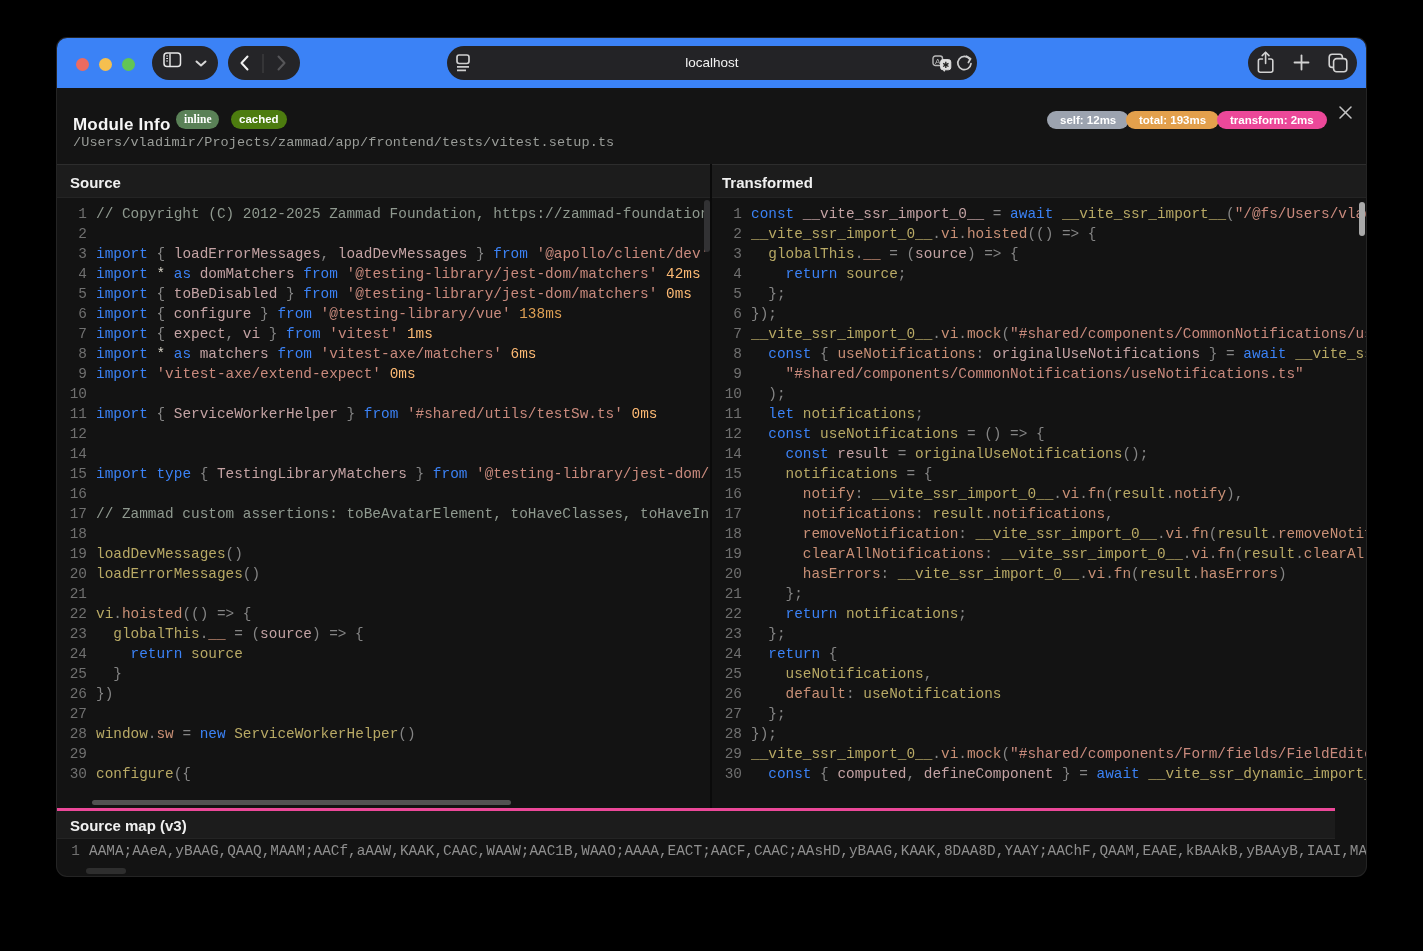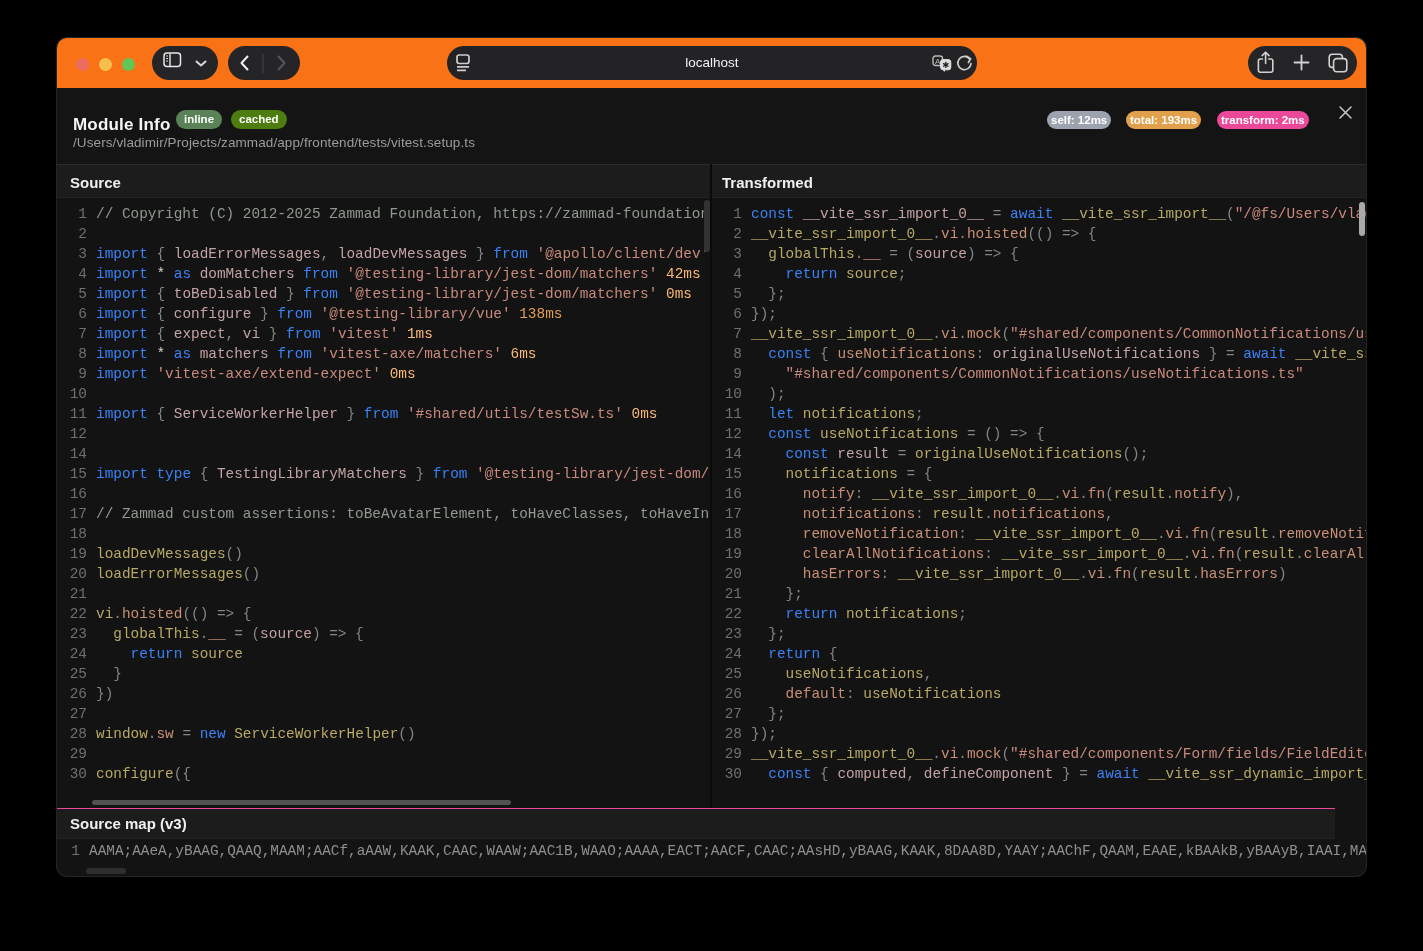--- a/index.html
+++ b/index.html
@@ -4,52 +4,52 @@
 <style>
   * { margin:0; padding:0; box-sizing:border-box; }
   html,body { width:1423px; height:951px; background:#000; overflow:hidden; }
   body { font-family:"Liberation Sans", sans-serif; }
   #win {
     position:absolute; left:57px; top:38px; width:1309px; height:838px;
     background:#131313; border-radius:10px; overflow:hidden;
     box-shadow: 0 0 0 1px rgba(255,255,255,0.14);
   }
   
-  #toolbar { position:absolute; left:0; top:0; width:1309px; height:50px; background:#f97316; }
+  #toolbar { position:absolute; left:0; top:0; width:1309px; height:50px; background:#3b82f6; }
   .tl { position:absolute; top:19.5px; width:13px; height:13px; border-radius:50%; }
   .pill { position:absolute; top:8px; height:34px; background:#252528; border-radius:17px; }
   #urlbar { position:absolute; left:390px; top:8px; width:530px; height:34px; background:#232326; border-radius:17px; }
   #urltext { position:absolute; left:0; top:0; width:530px; height:34px; line-height:34px; text-align:center; color:#f2f2f2; font-size:13.5px; }
   svg.ic { position:absolute; }
   
   #mhead { position:absolute; left:0; top:50px; width:1309px; height:76px; background:#141414; }
   #mtitle { position:absolute; left:16px; top:27px; font-size:17px; font-weight:700; color:#f5f5f5; letter-spacing:.2px;}
   .badge { position:absolute; top:22px; height:19px; line-height:19px; border-radius:10px; font-size:11.5px; font-weight:700; color:#fff; padding:0 8px; }
-  .pillt { position:absolute; top:23px; height:18px; line-height:18px; border-radius:9px; font-size:11.5px; font-weight:700; color:#fff; padding:0 4px; }
-  #mpath { position:absolute; left:16px; top:47px; font-family:Liberation Sans, sans-serif; font-size:13.5px; color:#9a9d99; letter-spacing:.1px; }
+  .pillt { position:absolute; top:23px; height:18px; line-height:18px; border-radius:9px; font-size:11.5px; font-weight:700; color:#fff; padding:0 13px; }
+  #mpath { position:absolute; left:16px; top:47px; font-family:Liberation Mono, monospace; font-size:13.5px; color:#9a9d99; letter-spacing:.1px; }
   
   .phead { position:absolute; top:126px; height:34px; background:#1c1c1c; border-top:1px solid #2d2d2d; border-bottom:1px solid #242424; }
   .phead span { position:absolute; left:13px; top:9px; font-size:15px; font-weight:700; color:#f0f0f0; }
   .pcode { position:absolute; top:160px; height:610px; overflow:hidden; background:#131313;
     font-family:"Liberation Mono", monospace; font-size:14.4px; line-height:20px; color:#dbd7ca; }
   .pcode .cl { white-space:pre; height:20px; }
   .ln { display:inline-block; width:30px; text-align:right; color:#707070; margin-right:9px; }
   #divider { position:absolute; left:653px; top:126px; width:2px; height:644px; background:#0a0a0a; }
   .k { color:#3b82f6; }
   .s { color:#c98a7d; }
   .v { color:#b8a965; }
   .p { color:#c99076; }
   .r { color:#c4a3a4; }
   .o { color:#858585; }
   .c { color:#8f998f; }
   .t { color:#fdba74; }
   .to { color:#dfa054; }
   .u { text-decoration:underline; }
   
-  #smhead { position:absolute; left:0; top:770px; width:1278px; height:31px; background:#1c1c1c; border-top:1px solid #ec4899; border-bottom:1px solid #242424; }
+  #smhead { position:absolute; left:0; top:770px; width:1278px; height:31px; background:#1c1c1c; border-top:3px solid #ec4899; border-bottom:1px solid #242424; }
   #smhead span { position:absolute; left:13px; top:6px; font-size:15px; font-weight:700; color:#f0f0f0; }
   #smline { position:absolute; left:0; top:803px; width:1309px; height:20px; overflow:hidden; white-space:pre;
     font-family:"Liberation Mono", monospace; font-size:14.4px; line-height:20px; color:#8f8f8f; }
   #smline .ln { width:23px; }
   
   .sb { position:absolute; border-radius:3px; }
 </style>
 </head>
 <body>
 <div id="win">
@@ -119,21 +119,21 @@
     </svg>
 
     <svg class="ic" style="left:1271px; top:15px;" width="20" height="20" viewBox="0 0 20 20">
       <rect x="1.2" y="1.2" width="13.2" height="13.2" rx="3" fill="none" stroke="#d2d2d2" stroke-width="1.6"></rect>
       <rect x="5.6" y="5.6" width="13.2" height="13.2" rx="3" fill="#252528" stroke="#d2d2d2" stroke-width="1.6"></rect>
     </svg>
   </div>
 
   <div id="mhead">
     <div id="mtitle">Module Info</div>
-    <div class="badge" style="left:119px; background:#5a8157;">inline</div>
+    <div class="badge" style="left:119px; background:#5a8157;font-family:Liberation Serif, serif;">inline</div>
     <div class="badge" style="left:174px; background:#4d7c0f;">cached</div>
     <div class="pillt" style="left:990px; background:#9ca3af;">self: 12ms</div>
     <div class="pillt" style="left:1069px; background:#e3a04c;">total: 193ms</div>
     <div class="pillt" style="left:1160px; background:#ec4899;">transform: 2ms</div>
     <div id="mpath">/Users/vladimir/Projects/zammad/app/frontend/tests/vitest.setup.ts</div>
     <svg class="ic" style="left:1282px; top:18px;" width="13" height="13" viewBox="0 0 13 13">
       <line x1="1" y1="1" x2="12" y2="12" stroke="#c4c4c4" stroke-width="1.5" stroke-linecap="round"></line>
       <line x1="12" y1="1" x2="1" y2="12" stroke="#c4c4c4" stroke-width="1.5" stroke-linecap="round"></line>
     </svg>
   </div>

